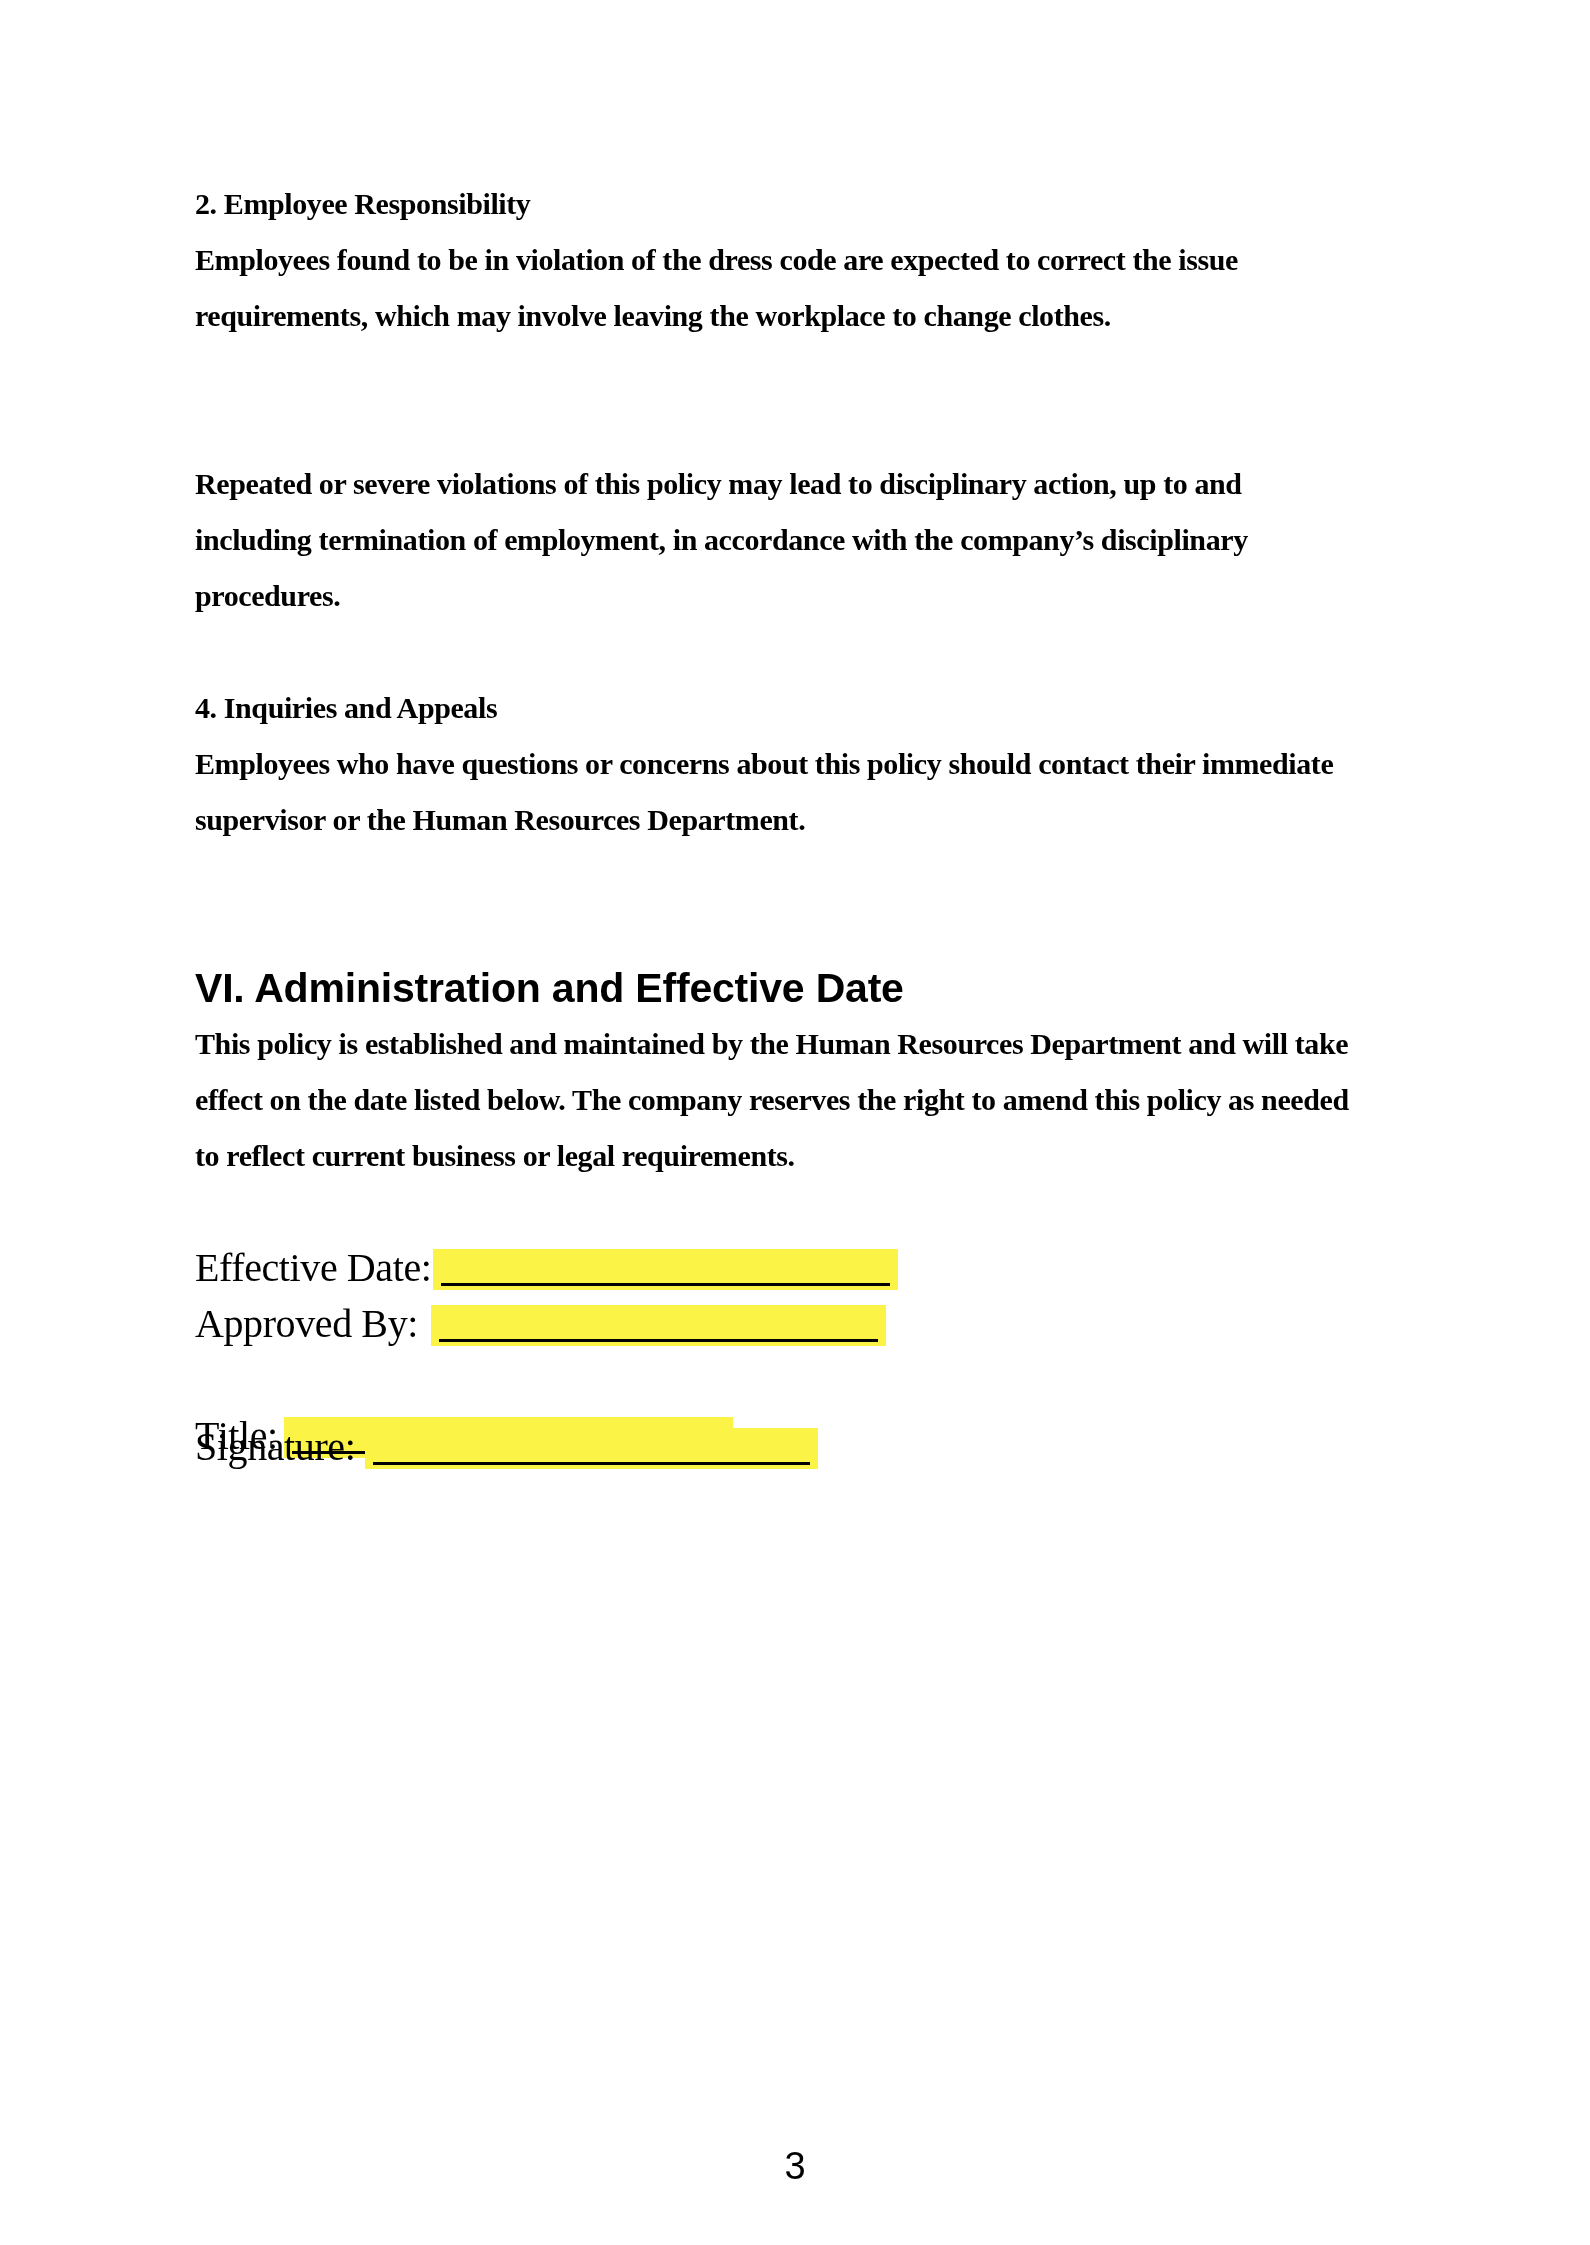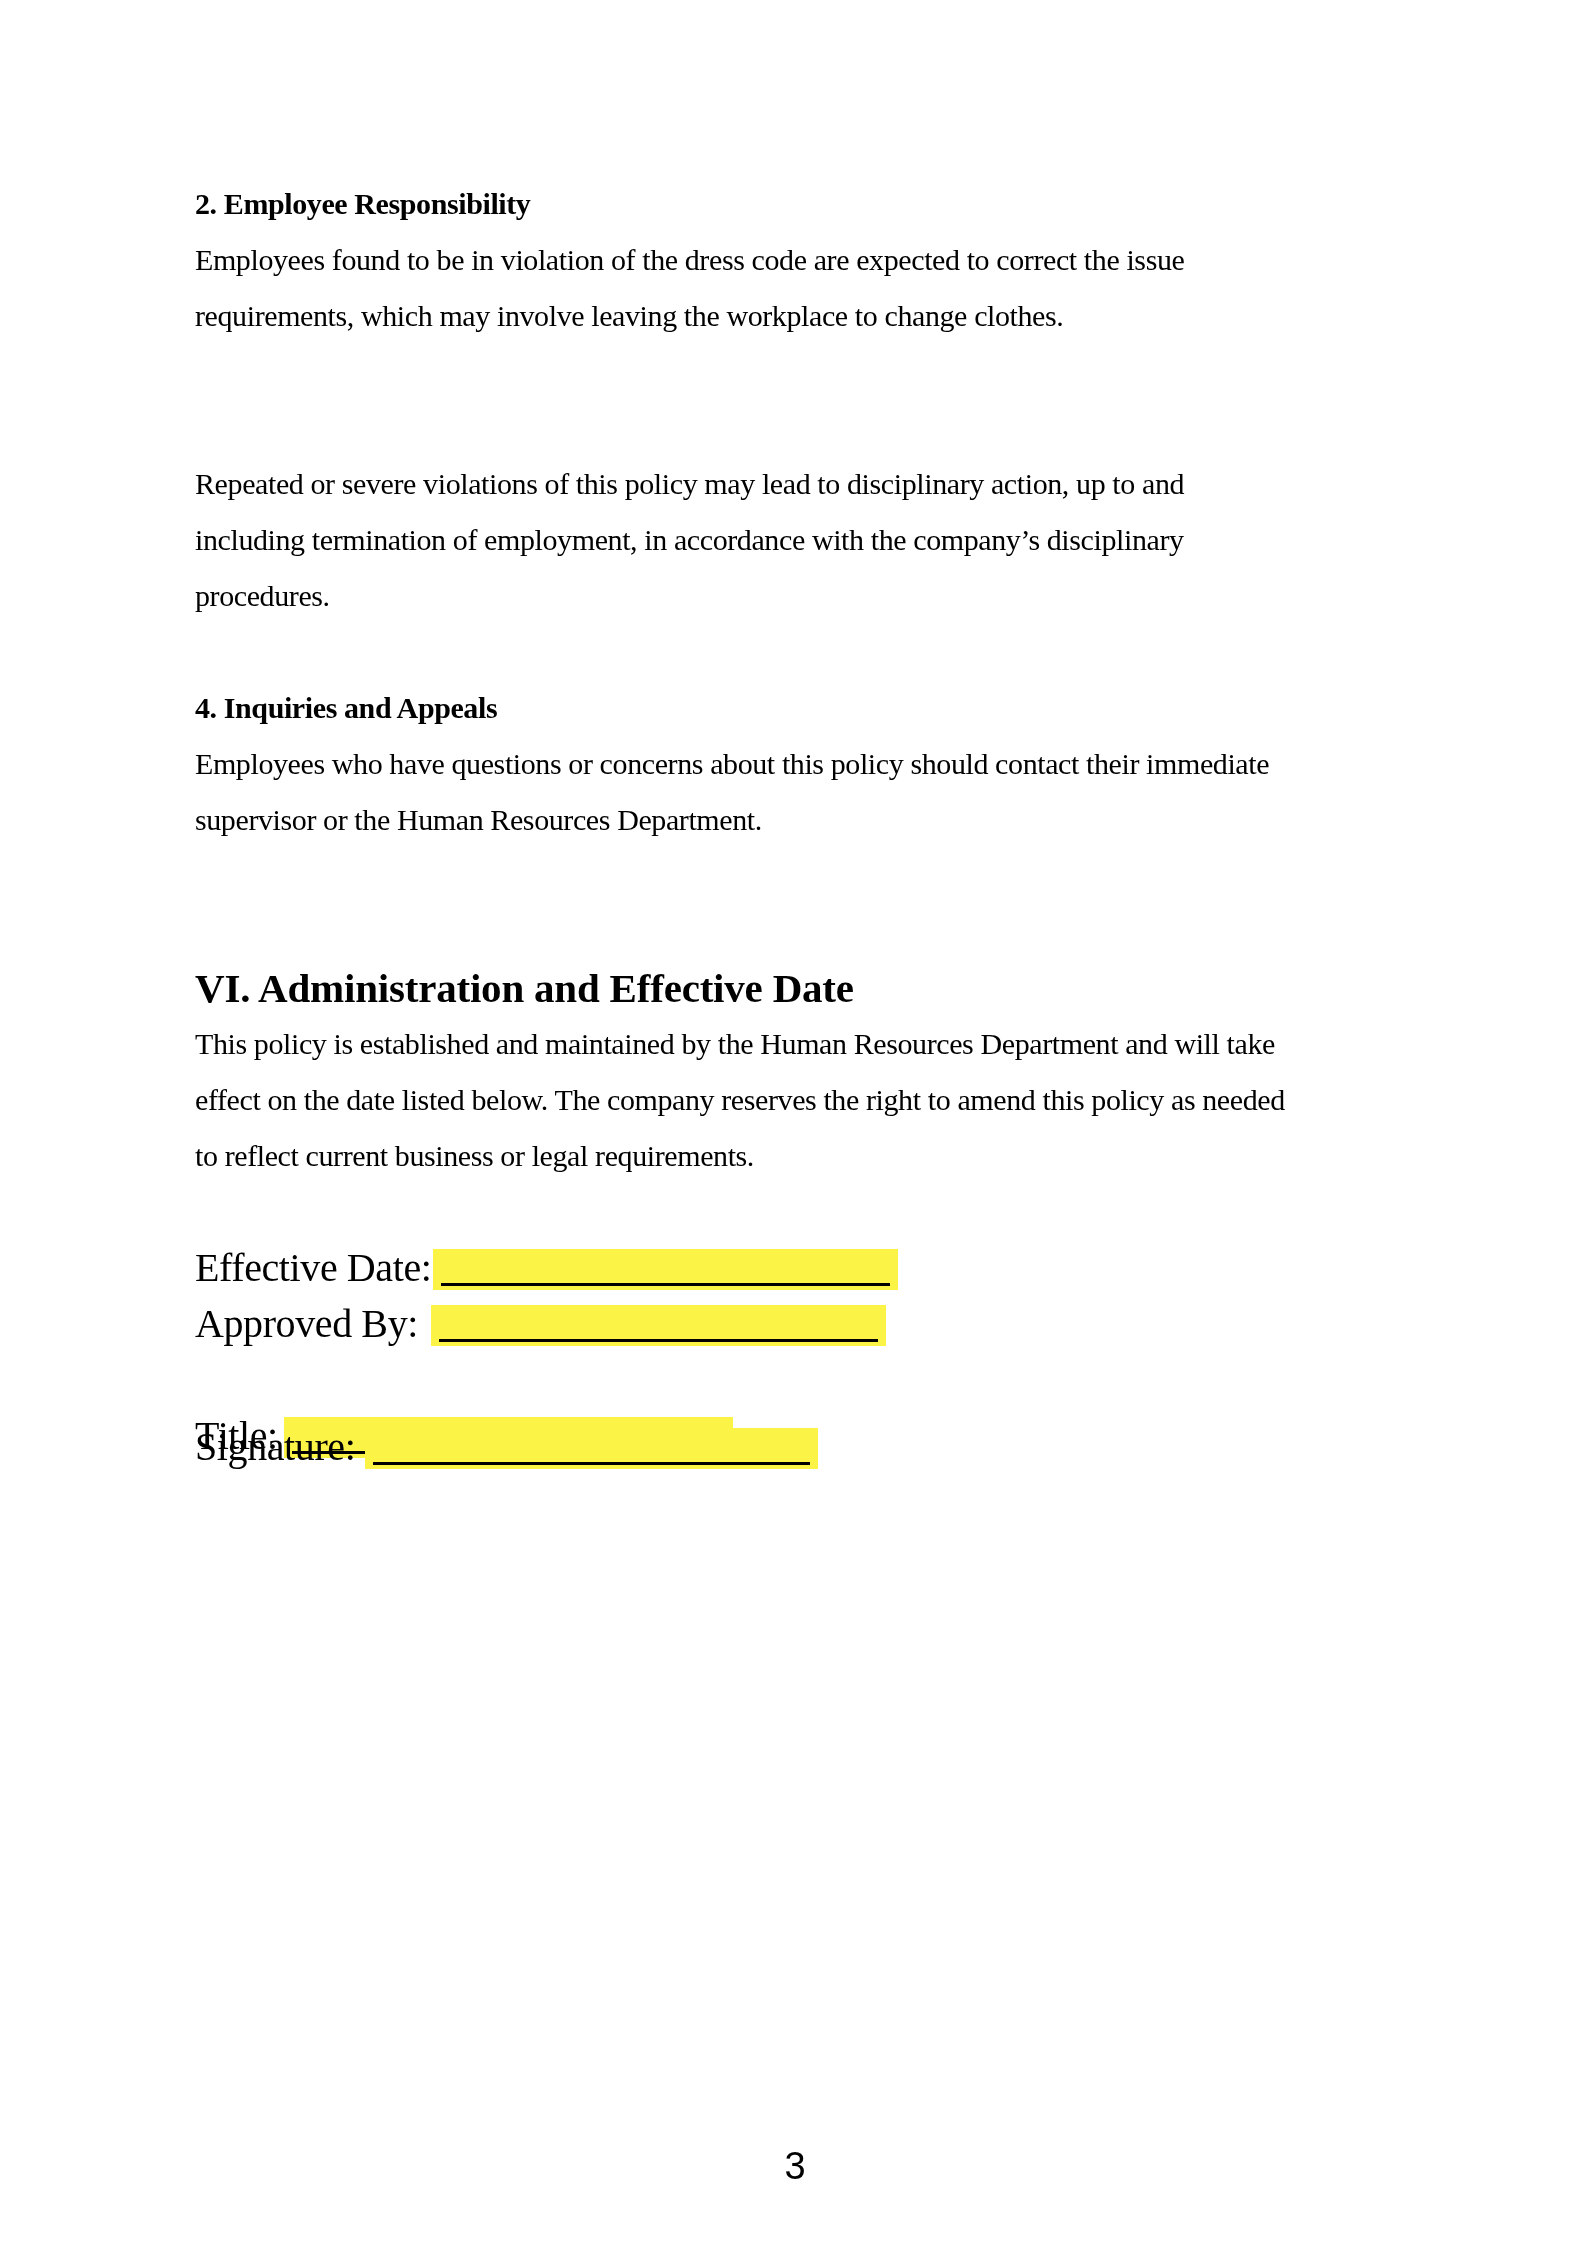--- a/index.html
+++ b/index.html
@@ -17,28 +17,29 @@
   }
   .line {
     position: absolute;
     left: 195px;
     font-family: "Liberation Serif", serif;
     font-size: 30px;
     line-height: 56px;
     letter-spacing: -0.4px;
     white-space: nowrap;
     color: #000000;
+    font-weight: bold;
   }
   .h-num {
     font-weight: bold;
   }
   .h-main {
     position: absolute;
     left: 195px;
-    font-family: Liberation Serif, serif;
+    font-family: Liberation Sans, sans-serif;
     font-weight: bold;
     font-size: 41px;
     line-height: 60px;
     letter-spacing: -0.2px;
     white-space: nowrap;
     color: #000000;
   }
   .form-row {
     position: absolute;
     left: 195px;

